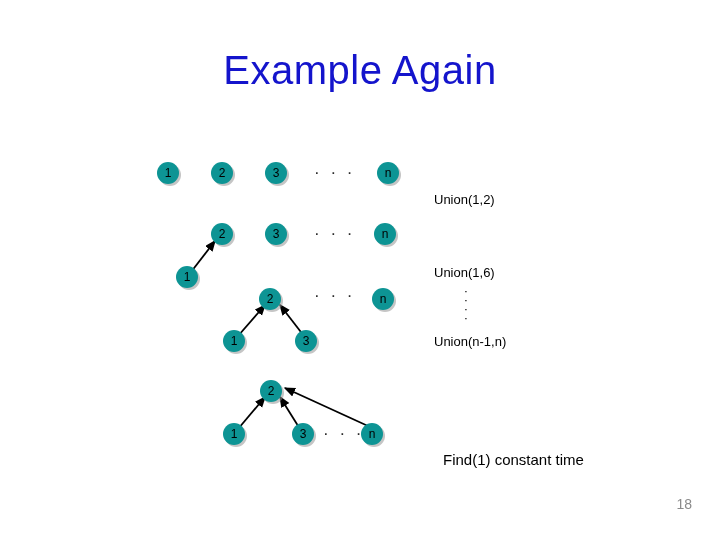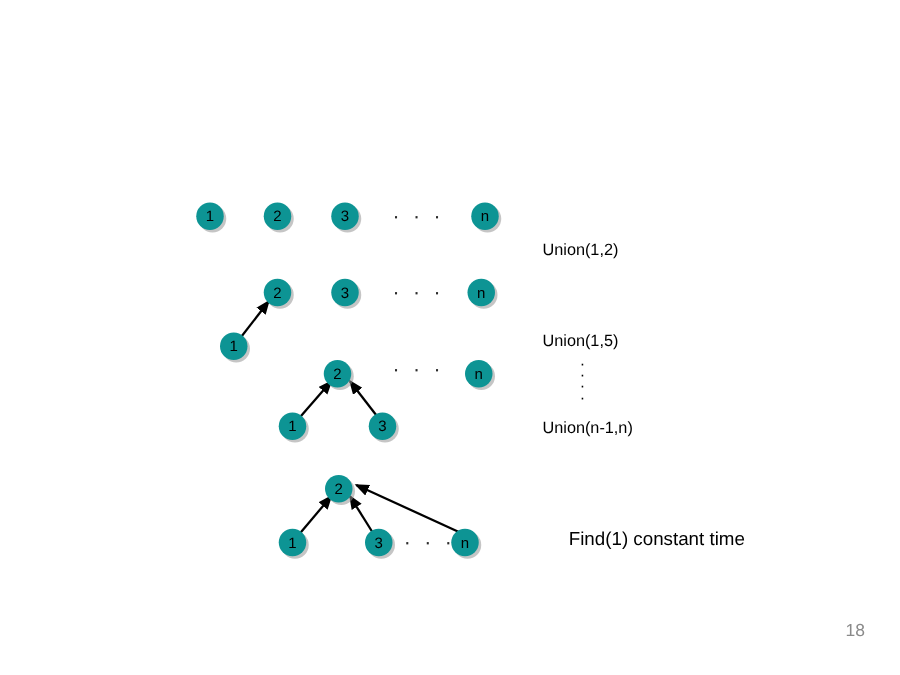--- a/index.html
+++ b/index.html
@@ -79,20 +79,21 @@
     color:#8a8a8a;
     font-size:14px;
     font-family:"Liberation Sans", sans-serif;
   }
 </style>
 </head>
 <body style="background: rgb(255, 255, 255);">
 
 <div id="slide">
 
+  <div id="title" style="color: rgb(20, 20, 204);">Example Again</div>
 
   <div id="graph">
     <svg class="edges" viewBox="0 0 720 540">
       <defs>
         <marker id="arrowhead" markerWidth="7" markerHeight="7" refX="5.6" refY="2.6" orient="auto">
           <path d="M0,0 L6.4,2.6 L0,5.2 Z" fill="#000000"></path>
         </marker>
       </defs>
       <g id="edge-group">
           <line x1="191" y1="272" x2="215" y2="241" stroke="#000000" stroke-width="1.8" marker-end="url(#arrowhead)"></line>
@@ -122,23 +123,23 @@
         <div class="node" style="left: 260px; top: 380px; background: rgb(13, 148, 148); color: rgb(0, 0, 0);">2</div>
         <div class="node" style="left: 223px; top: 423px; background: rgb(13, 148, 148); color: rgb(0, 0, 0);">1</div>
         <div class="node" style="left: 292px; top: 423px; background: rgb(13, 148, 148); color: rgb(0, 0, 0);">3</div>
         <div class="node" style="left: 361px; top: 423px; background: rgb(13, 148, 148); color: rgb(0, 0, 0);">n</div>
         <div class="hdots" style="left: 323px; top: 423px;">· · ·</div>
       </div>
   </div>
 
   <div id="annotation-layer">
       <div class="ann" style="left: 434px; top: 192px; color: rgb(0, 0, 0); text-align: right;">Union(1,2)</div>
-      <div class="ann" style="left: 434px; top: 265px; color: rgb(0, 0, 0);">Union(1,5)</div>
+      <div class="ann" style="left: 434px; top: 265px; color: rgb(0, 0, 0);">Union(1,6)</div>
       <div class="ann" style="left: 434px; top: 334px; color: rgb(0, 0, 0);">Union(n-1,n)</div>
-      <div class="ann big" style="left: 443px; top: 424px; color: rgb(0, 0, 0); margin-left: 12px;">Find(1)   constant time</div>
+      <div class="ann big" style="left: 443px; top: 452px; color: rgb(0, 0, 0);">Find(1)   constant time</div>
     </div>
 
   <div id="vdots" style="left: 461px; top: 286px;">
       <span>·</span>
       <span>·</span>
       <span>·</span>
       <span>·</span>
     </div>
 
   <div id="pagenum" style="color: rgb(138, 138, 138);">18</div>

